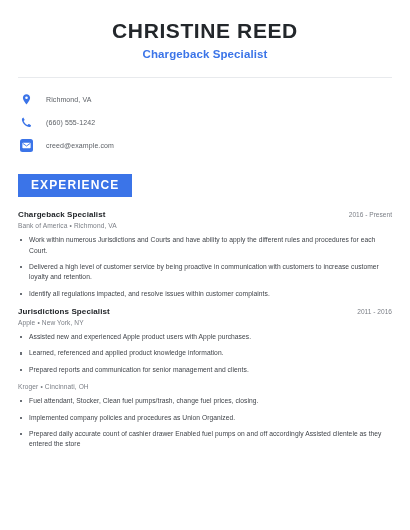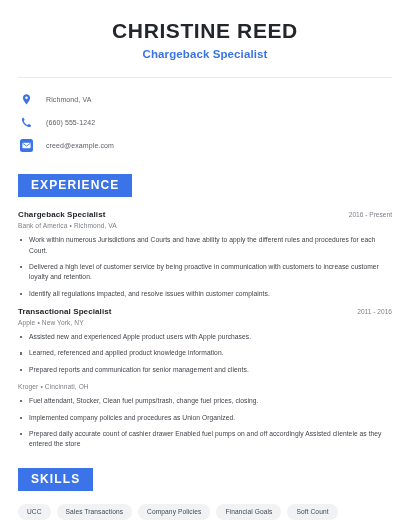--- a/index.html
+++ b/index.html
@@ -204,21 +204,21 @@
         </div>
         <ul class="bullets">
           <li>Work within numerous Jurisdictions and Courts and have ability to apply the different rules and procedures for each Court.</li>
           <li>Delivered a high level of customer service by being proactive in communication with customers to increase customer loyalty and retention.</li>
           <li>Identify all regulations impacted, and resolve issues within customer complaints.</li>
         </ul>
       </div>
 
       <div class="job">
         <div class="job-head">
-          <span class="job-role">Transactional Specialist</span>
+          <span class="job-role">Jurisdictions Specialist</span>
           <span class="job-dates">2011 - 2016</span>
         </div>
         <div class="job-meta">
           <span>Apple</span><span class="sep">•</span><span>New York, NY</span>
         </div>
         <ul class="bullets">
           <li>Assisted new and experienced Apple product users with Apple purchases.</li>
           <li>Learned, referenced and applied product knowledge information.</li>
           <li>Prepared reports and communication for senior management and clients.</li>
         </ul>
@@ -231,27 +231,14 @@
         <ul class="bullets">
           <li>Fuel attendant, Stocker, Clean fuel pumps/trash, change fuel prices, closing.</li>
           <li>Implemented company policies and procedures as Union Organized.</li>
           <li>Prepared daily accurate count of cashier drawer Enabled fuel pumps on and off accordingly Assisted clientele as they entered the store</li>
         </ul>
       </div>
 
     </div>
   </div>
 
-  <div class="section">
-    <div class="section-banner">SKILLS</div>
-    <div class="skills-wrap">
-      <div class="chips">
-        <span class="chip">UCC</span>
-        <span class="chip">Sales Transactions</span>
-        <span class="chip">Company Policies</span>
-        <span class="chip">Financial Goals</span>
-        <span class="chip">Soft Count</span>
-
-      </div>
-    </div>
-  </div>
 
 </div>
 
 </body></html>

